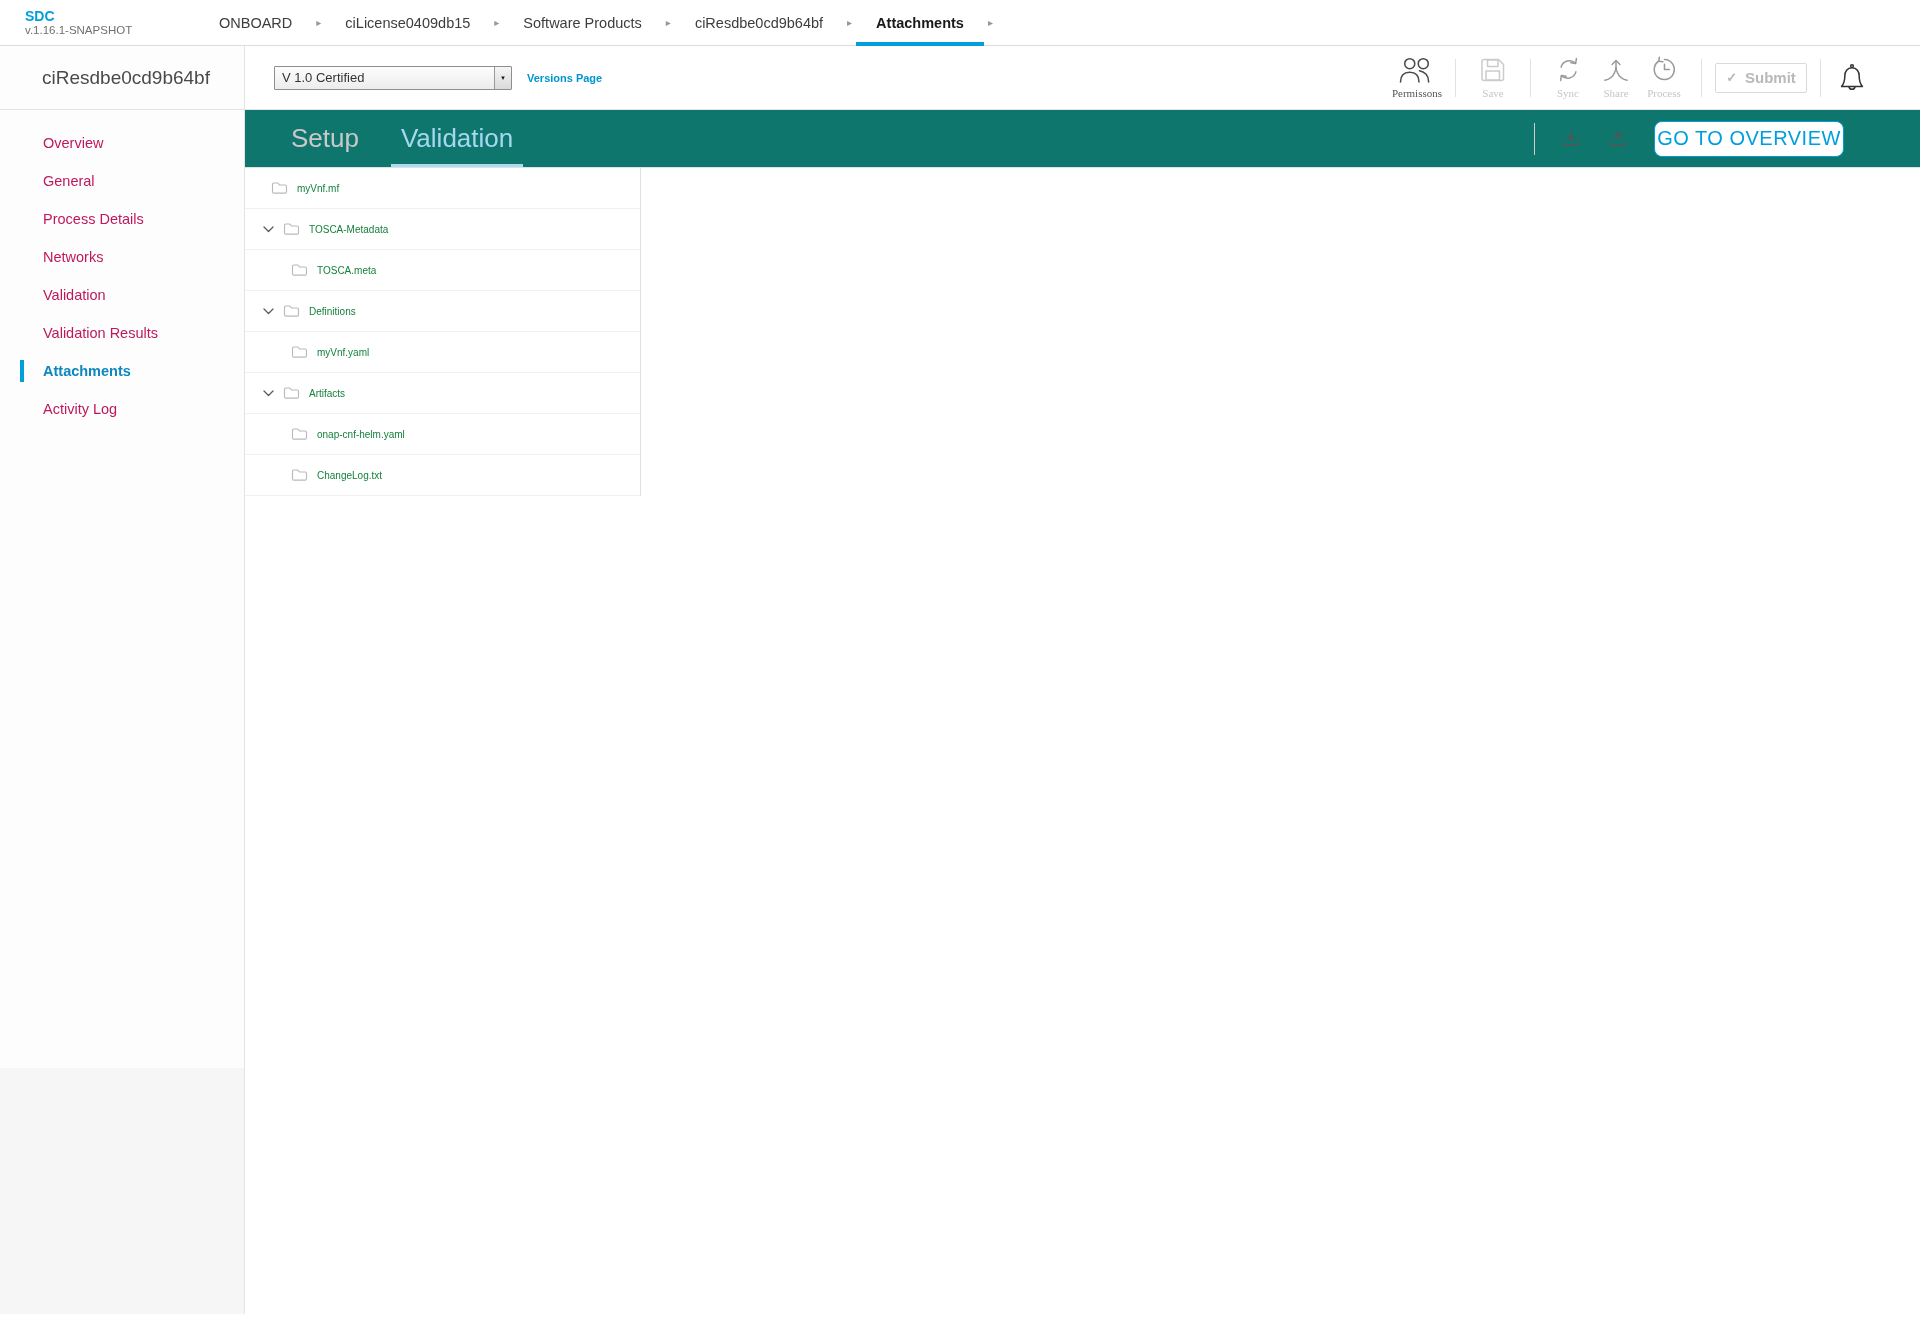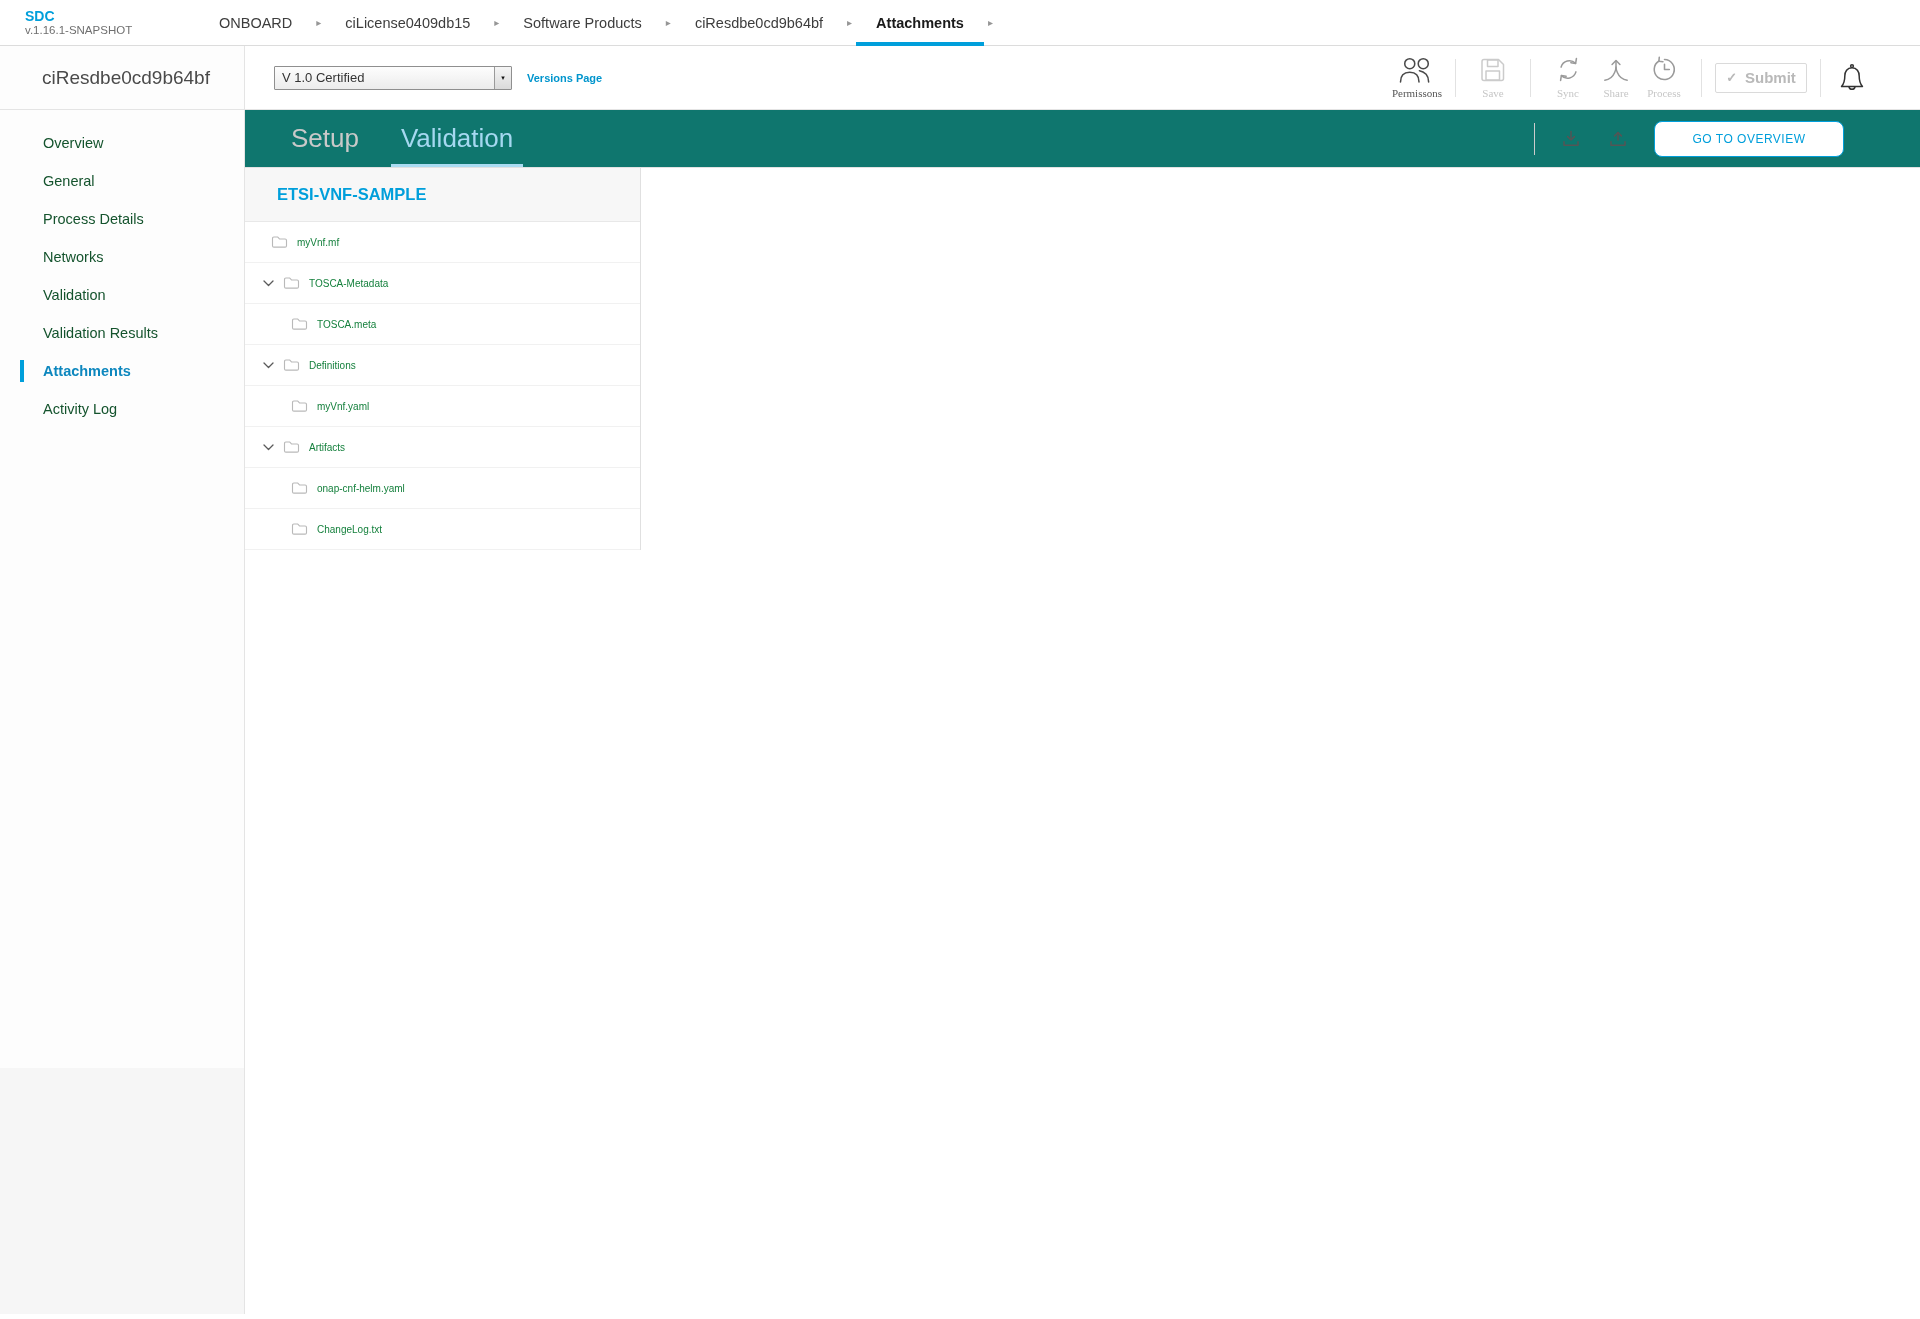--- a/index.html
+++ b/index.html
@@ -17,21 +17,21 @@
   .crumb { display:flex; align-items:center; }
   .crumb-label { padding:0 24px; height:100%; display:flex; align-items:center; position:relative; cursor:pointer; }
   .crumb.active .crumb-label { font-weight:bold; color:#1a1a1a; }
   .crumb.active .crumb-label::after { content:""; position:absolute; left:4px; right:4px; bottom:-1px; height:4px; background:#009fdb; }
   .crumb-sep { color:#969696; font-size:10px; }
   
   .page { display:flex; height:1268px; }
   .leftcol { width:245px; min-width:245px; border-right:1px solid #e4e4e4; display:flex; flex-direction:column; background:#fdfdfd; }
   .entity-title { height:64px; min-height:64px; border-bottom:1px solid #e4e4e4; display:flex; align-items:center; padding-left:42px; font-size:19px; color:#4a4a4a; }
   .sidenav { flex:1; padding-top:14px; }
-  .nav-item { height:38px; display:flex; align-items:center; padding-left:43px; font-size:14.5px; color:#14532d; position:relative; cursor:pointer; }
+  .nav-item { height:38px; display:flex; align-items:center; padding-left:43px; font-size:14.5px; color:#be185d; position:relative; cursor:pointer; }
   .nav-item.active { color:#0d87be; font-weight:bold; }
   .nav-item.active::before { content:""; position:absolute; left:20px; top:8px; bottom:8px; width:4px; background:#009fdb; }
   .left-footer { height:246px; min-height:246px; background:#f6f6f6; }
   .main { flex:1; display:flex; flex-direction:column; min-width:0; }
   
   .header-row { height:64px; min-height:64px; border-bottom:1px solid #e4e4e4; background:#fff; display:flex; align-items:center; padding-left:29px; }
   .version-select { width:238px; height:24px; border:1px solid #8f8f8f; border-radius:1px; background:linear-gradient(#fdfdfd,#ececec); display:flex; align-items:stretch; font-size:13px; color:#333; cursor:pointer; }
   .vs-text { padding-left:7px; flex:1; display:flex; align-items:center; }
   .vs-arrow { width:17px; border-left:1px solid #9a9a9a; display:flex; align-items:center; justify-content:center; font-size:7px; color:#111; background:linear-gradient(#f5f5f5,#dadada); }
   .versions-link { margin-left:15px; color:#0095cd; font-weight:bold; font-size:11px; cursor:pointer; }
@@ -44,21 +44,21 @@
   .submit-check { font-size:13px; }
   .bell-btn { margin-left:4px; display:flex; cursor:pointer; }
   
   .tabs-row { height:58px; min-height:58px; background:#0f766e; border-bottom:1px solid #e2e2e2; display:flex; align-items:stretch; padding-left:36px; }
   .tab { font-size:26px; color:#c9c9c9; padding:0 10px; margin-right:22px; display:flex; align-items:center; position:relative; cursor:pointer; }
   .tab.active { color:#a5d8f0; }
   .tab.active::after { content:""; position:absolute; left:0; right:0; bottom:0; height:3px; background:#aadcf2; }
   .tabs-right { margin-left:auto; display:flex; align-items:center; padding-right:76px; gap:25px; }
   .v-div { width:1px; height:32px; background:#ccc; }
   .icon-btn { display:flex; cursor:pointer; }
-  .go-overview { width:190px; height:36px; border:1px solid #009fdb; border-radius:8px; background:#fff; color:#009fdb; font-size:12px; letter-spacing:.5px; display:flex; align-items:center; justify-content:center; cursor:pointer; }
+  .go-overview { width:190px; height:36px; border:1px solid #009fdb; border-radius:8px; background:#fff; color:#009fdb; font-size:20px; letter-spacing:.5px; display:flex; align-items:center; justify-content:center; cursor:pointer; }
   
   .content { flex:1; background:#fff; position:relative; overflow:hidden; }
   .tree-panel { position:absolute; left:0; top:0; width:396px; border-right:1px solid #e0e0e0; background:#fff; }
   .tree-header { height:54px; background:#f7f7f7; border-bottom:1px solid #e8e8e8; display:flex; align-items:center; padding-left:32px; color:#009fdb; font-weight:bold; font-size:16.5px; }
   .tree-row { height:41px; display:flex; align-items:center; border-bottom:1px solid #f1f1f1; font-size:10px; color:#15803d; gap:9px; padding-left:18px; cursor:pointer; }
   .tree-row .chev { width:11px; display:flex; }
   .tree-row.file.level-0 { padding-left:26px; }
   .tree-row.level-1 { padding-left:46px;align-items:center; }
   .tree-row .folder { display:flex; }
   svg { display:block; }
@@ -242,21 +242,20 @@
               <path d="M4 13.8 V17.2 H18 V13.8"></path>
             </svg>
           </span>
         </div>
         <button class="go-overview">GO TO OVERVIEW</button>
       </div>
     </div>
 
     <div class="content">
       <div class="tree-panel">
-        <div class="tree-header">ETSI-VNF-SAMPLE</div>
         <div>
 
         <div class="tree-row file level-0">
 
               <span class="folder">
                 <svg width="17" height="14" viewBox="0 0 18 15" fill="none" stroke="#b9b9b9" stroke-width="1.2" stroke-linejoin="round">
                   <path d="M1.5 4 Q1.5 2.2 3 2.2 H7.2 L9.2 4.3 H15 Q16.5 4.3 16.5 5.8 V11.5 Q16.5 13 15 13 H3 Q1.5 13 1.5 11.5 Z"></path>
                 </svg>
               </span>
               <span>myVnf.mf</span>

